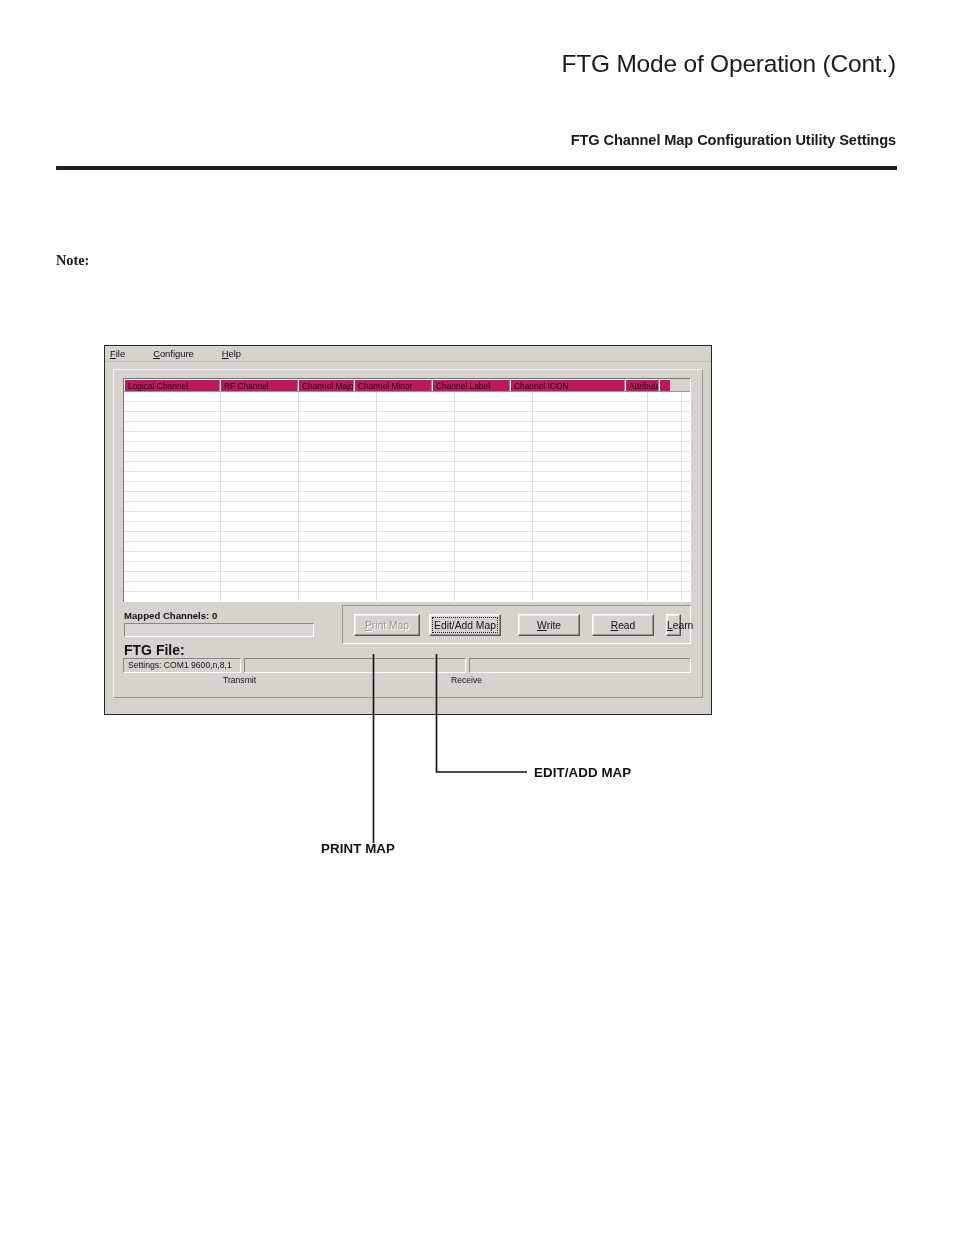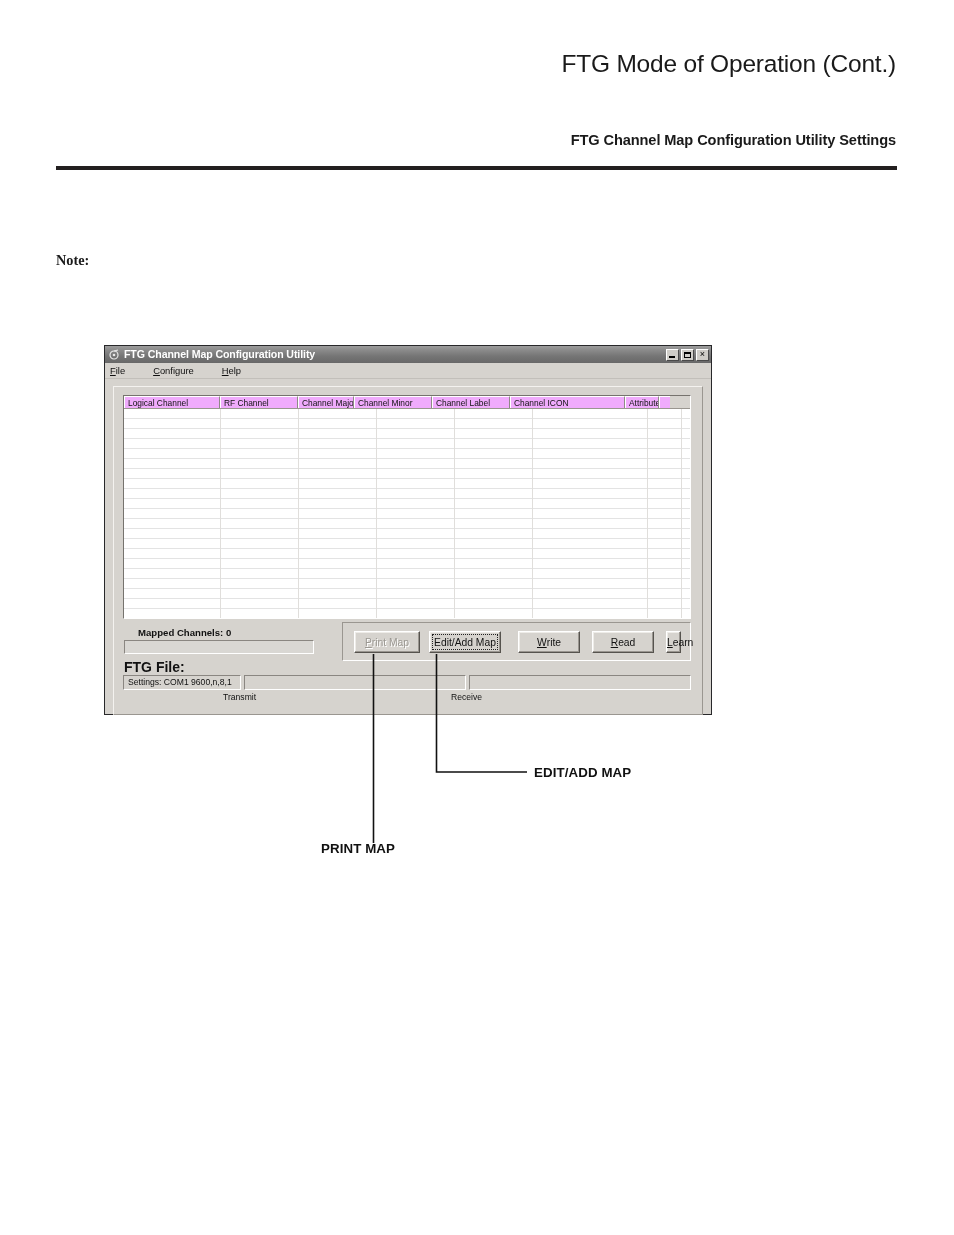--- a/index.html
+++ b/index.html
@@ -206,21 +206,21 @@
   }
   .grid-head .hcell {
     font-size: 8.4px;
     color: #111;
     line-height: 12px;
     padding-left: 3px;
     box-sizing: border-box;
     border-right: 1px solid #8e8a85;
     border-top: 1px solid #ffffff;
     border-left: 1px solid #ffffff;
-    background: #f0abfc;
+    background: #be185d;
     white-space: nowrap;
     overflow: hidden;
     flex: 0 0 auto;
   }
   .grid-body {
     position: relative;
     height: calc(100% - 13px);
     background:
       repeating-linear-gradient(to bottom, #ffffff 0px, #ffffff 9px, #e3e3e3 9px, #e3e3e3 10px);
   }
@@ -234,21 +234,20 @@
 
   
   .mapped-label {
     position: absolute;
     left: 10px;
     top: 240px;
     font-size: 9.6px;
     font-weight: bold;
     color: #111;
     white-space: nowrap;
-    margin-left: 14px;
   }
   .mapped-field {
     position: absolute;
     left: 10px;
     top: 253px;
     width: 190px;
     height: 14px;
     background: #d9d7d3;
     border-top: 1px solid #8a8681;
     border-left: 1px solid #8a8681;
@@ -377,41 +376,20 @@
 <div class="page-header">
   <div class="doc-title">FTG Mode of Operation (Cont.)</div>
   <div class="doc-subtitle">FTG Channel Map Configuration Utility Settings</div>
   <div class="header-rule"></div>
 </div>
 
 <div class="note-label">Note:</div>
 
 <div class="app-window">
 
-  <div class="titlebar">
-    <span class="title-icon">
-      <svg width="11" height="11" viewBox="0 0 11 11">
-        <circle cx="5" cy="6" r="4" fill="none" stroke="#e8e8e8" stroke-width="1.2"></circle>
-        <path d="M5 2 L9 1" stroke="#e8e8e8" stroke-width="1.2" fill="none"></path>
-        <circle cx="5" cy="6" r="1.3" fill="#e8e8e8"></circle>
-      </svg>
-    </span>
-    <span class="title-text">FTG Channel Map Configuration Utility</span>
-    <span class="win-buttons">
-      <span class="win-btn">
-          <span class="min-bar"></span>
-        </span>
-      <span class="win-btn">
-          <span class="max-box"></span>
-        </span>
-      <span class="win-btn">
-        <span class="glyph">×</span>
-      </span>
-    </span>
-  </div>
 
   <div class="menubar">
     <span class="menu-item"><u>F</u>ile</span>
     <span class="menu-item"><u>C</u>onfigure</span>
     <span class="menu-item"><u>H</u>elp</span>
   </div>
 
   <div class="client">
     <div class="panel">
 

